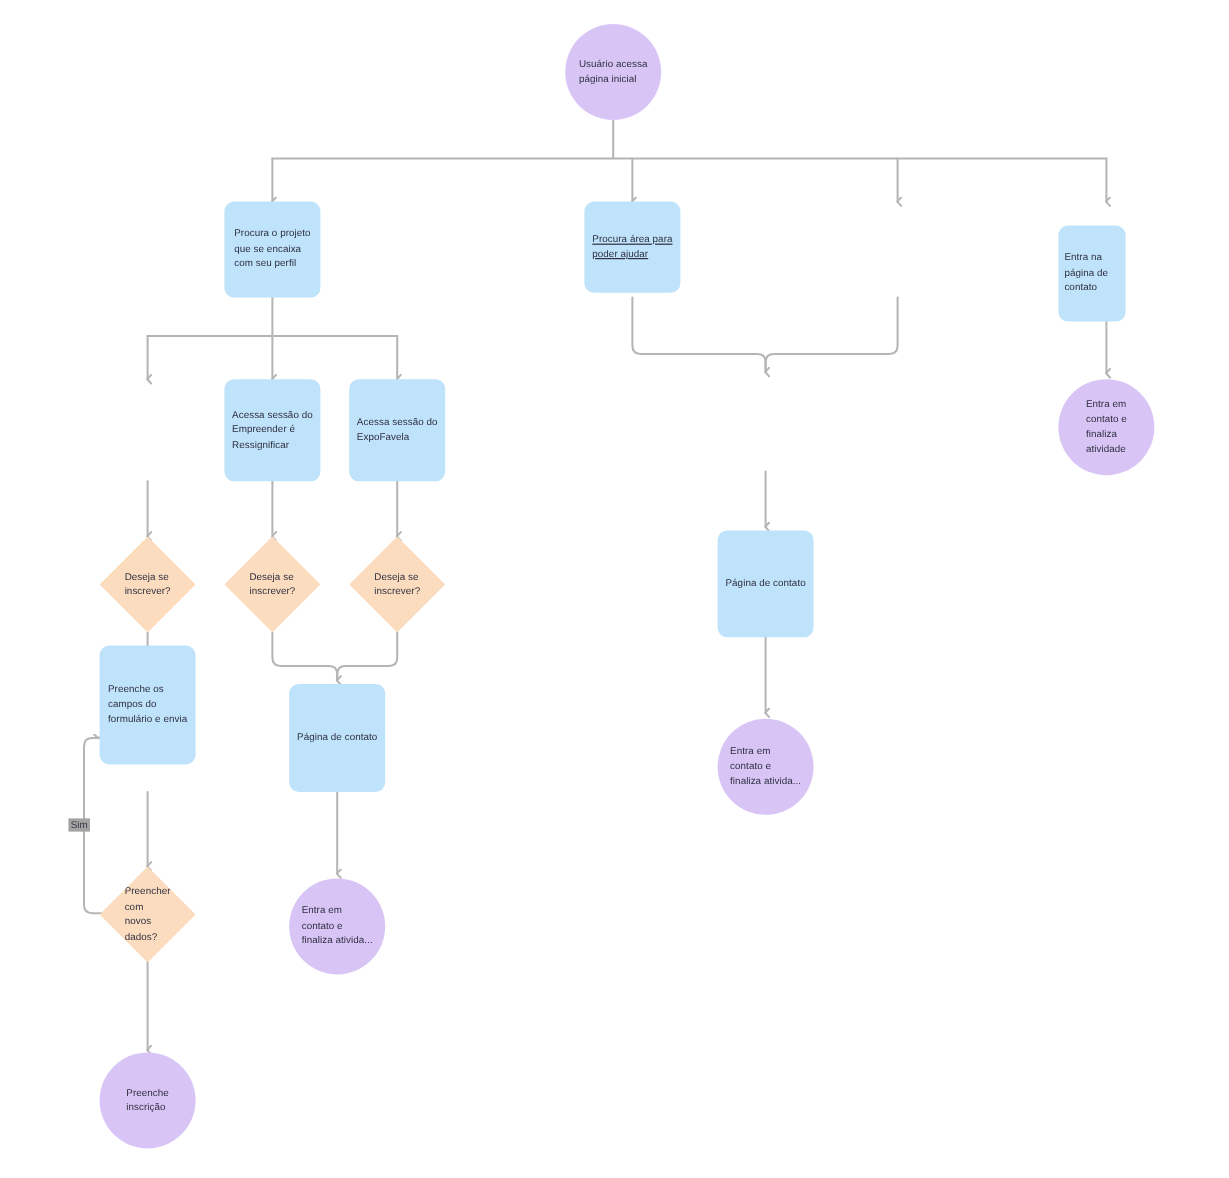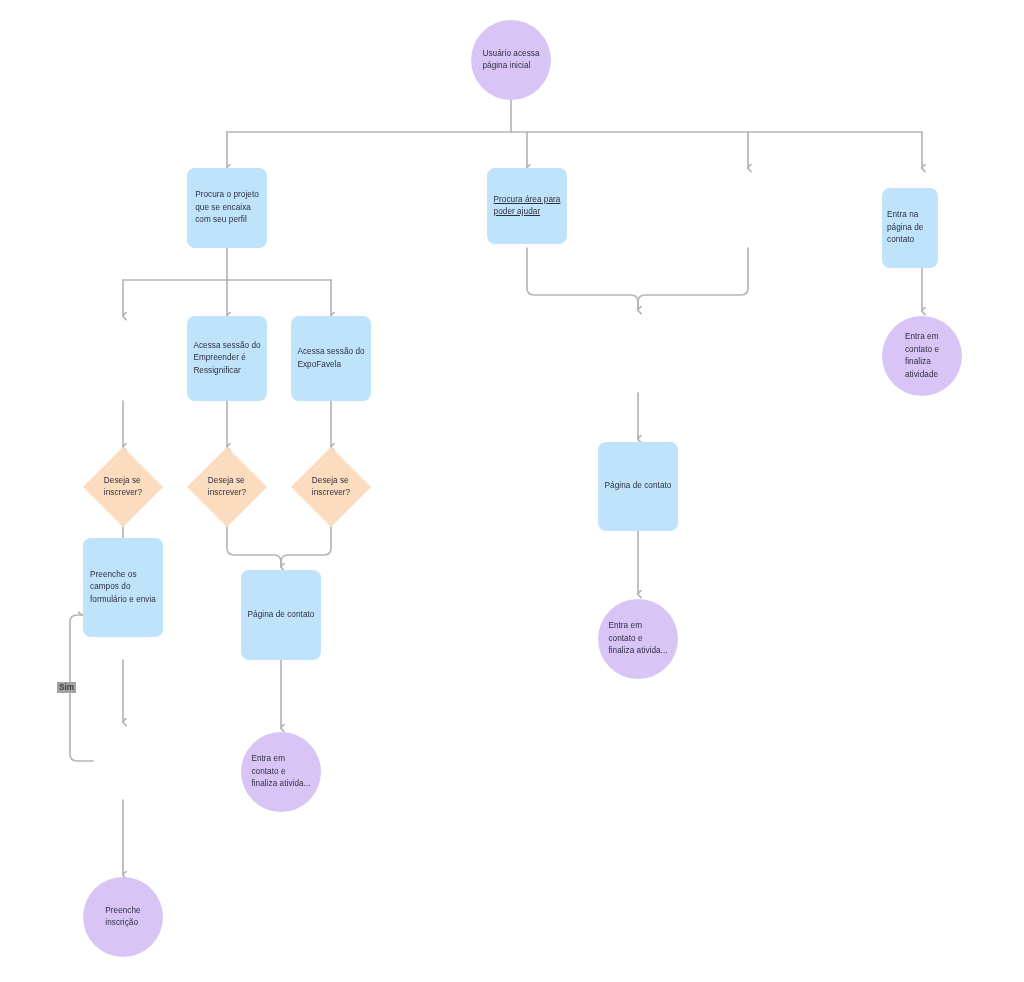--- a/index.html
+++ b/index.html
@@ -11,21 +11,21 @@
         text-align:left;color:#2f2f40;font-size:8.2px;line-height:12.5px;
         letter-spacing:.05px;box-sizing:border-box;}
   .node .lbl{white-space:pre-line;padding:0 5px;}
 
   .box{background:#bfe3fb;border-radius:8px;}
   .circle{background:#d8c5f6;border-radius:50%;}
   .diamond{background:#fbdcbe;}
   .diamond .lbl{position:relative;z-index:2;}
 
   .edge-label{position:absolute;font-size:8.2px;color:#3a3a46;background:#a3a3a3;
-              padding:1px 2px;font-weight:bold;}
+              padding:1px 2px;}
 </style>
 </head>
 <body>
 
 <div id="stage">
 
   <svg class="edges" viewBox="0 0 1024 982" xmlns="http://www.w3.org/2000/svg">
     <defs>
       <marker id="ar" markerWidth="9" markerHeight="9" refX="4.2" refY="3.6" orient="auto" markerUnits="userSpaceOnUse">
         <path d="M0.6,0.6 L4.2,3.9 L7.8,0.6" fill="none" stroke="#b5b5b5" stroke-width="1.7" stroke-linecap="round" stroke-linejoin="round"></path>
@@ -125,20 +125,26 @@
   <div class="node box" style="left:83px;top:538px;width:80px;height:99px;">
     <span class="lbl">Preenche os
 campos do
 formulário e envia</span>
   </div>
 
   <div class="node box" style="left:241px;top:570px;width:80px;height:90px;">
     <span class="lbl">Página de contato</span>
   </div>
 
+  <div class="node diamond" style="left:83px;top:722px;width:80px;height:80px;clip-path:polygon(50% 0,100% 50%,50% 100%,0 50%);">
+    <span class="lbl">Preencher
+com
+novos
+dados?</span>
+  </div>
 
   <div class="node circle" style="left:241px;top:732px;width:80px;height:80px;">
     <span class="lbl">Entra em
 contato e
 finaliza ativida...</span>
   </div>
 
   <div class="node circle" style="left:83px;top:877px;width:80px;height:80px;">
     <span class="lbl">Preenche
 inscrição</span>

